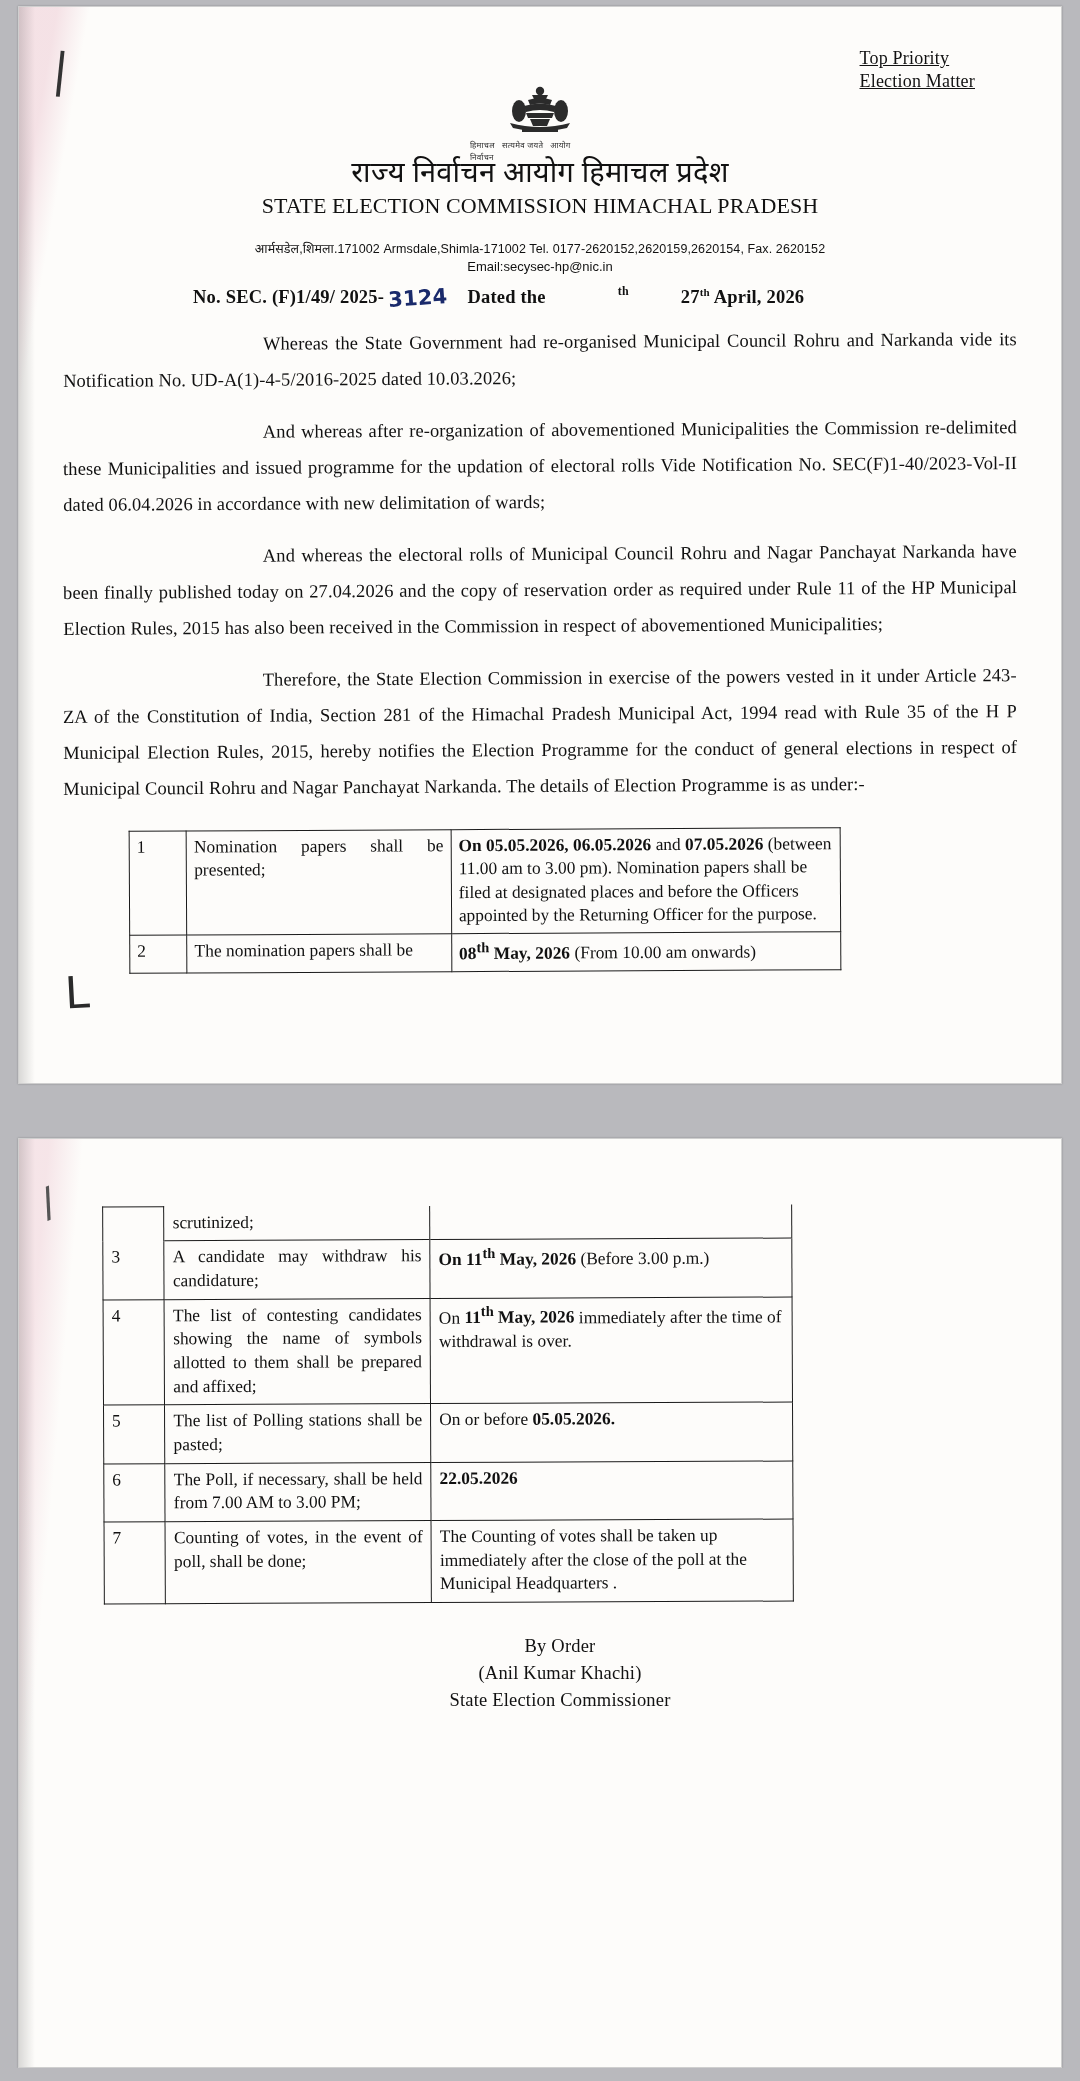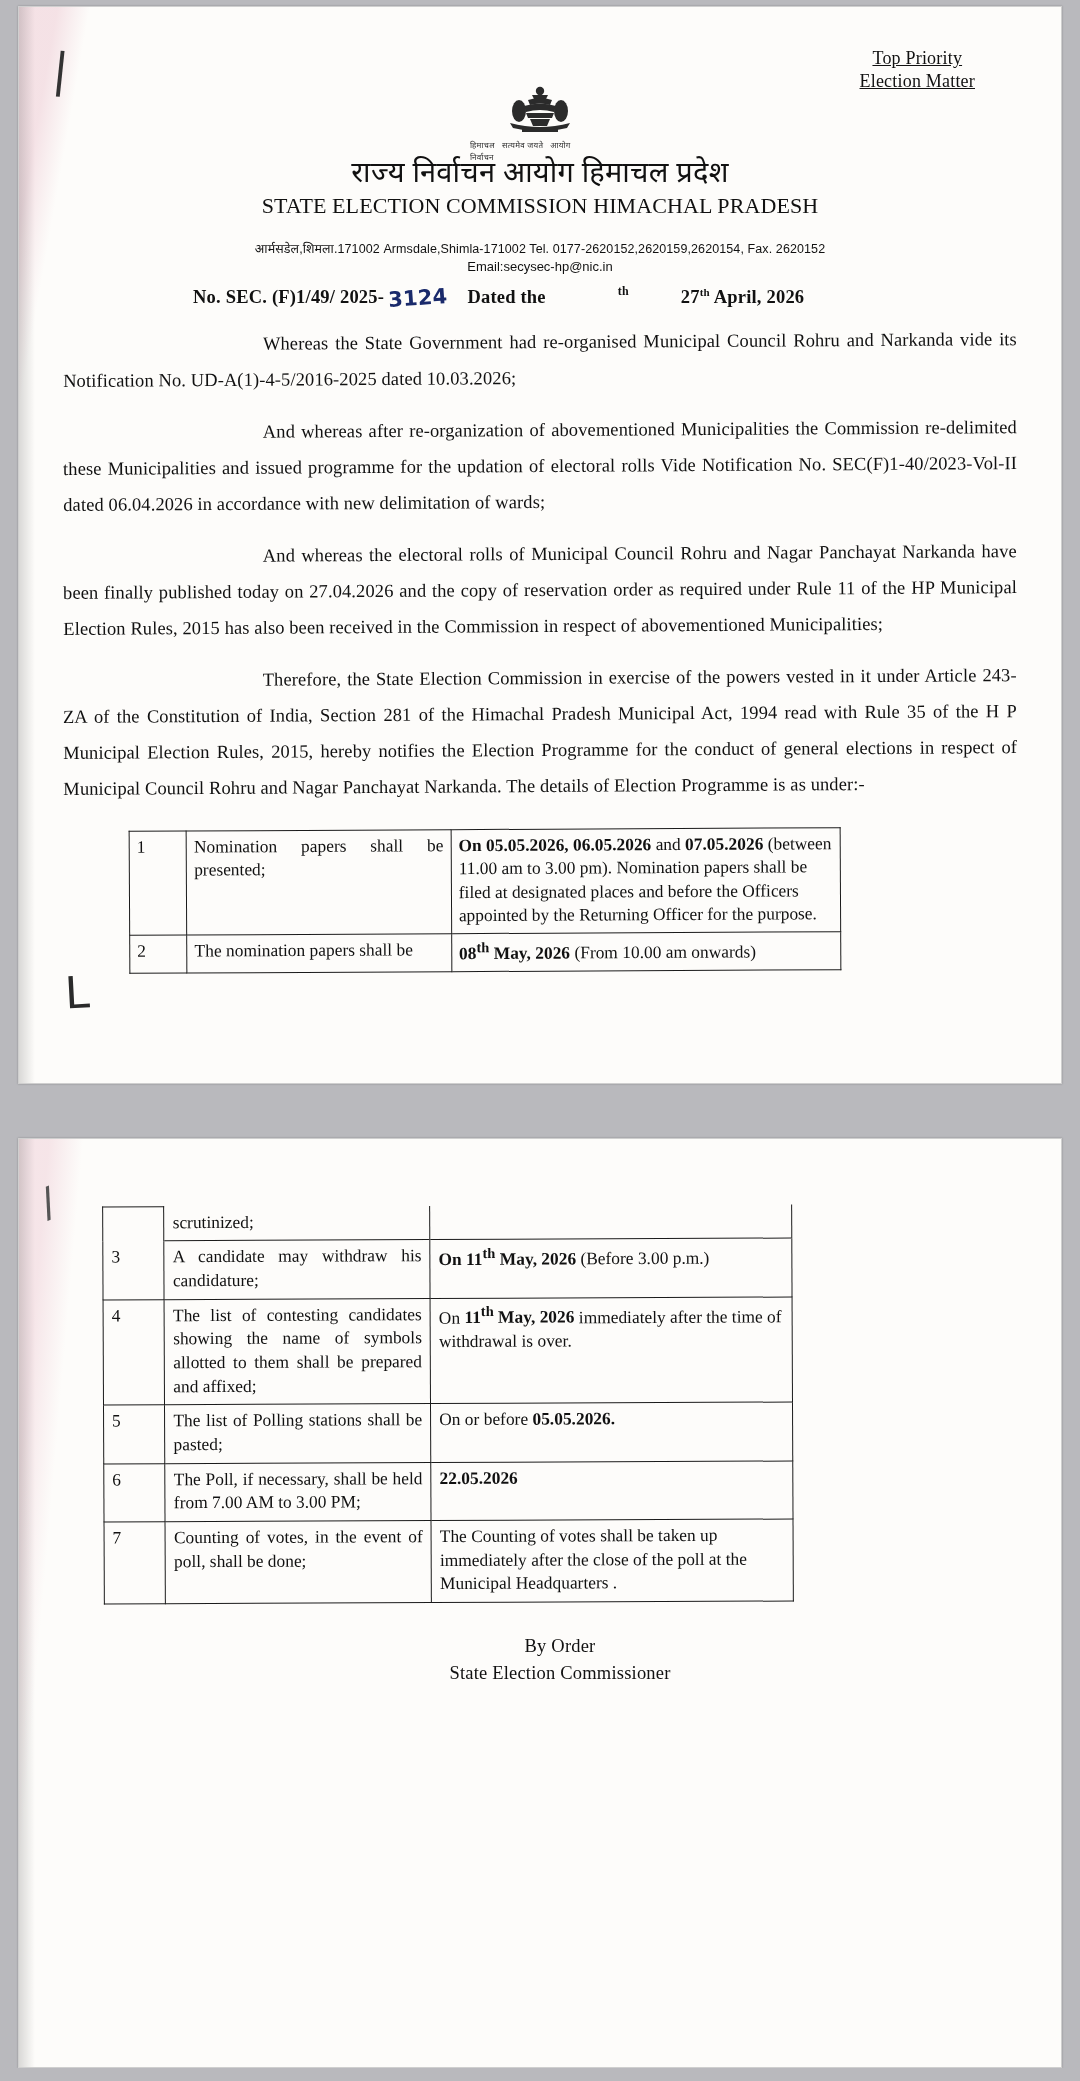--- a/index.html
+++ b/index.html
@@ -43,21 +43,21 @@
   .inner {
     position: relative;
     padding: 0 44px;
   }
 
   
   .priority {
     position: absolute;
     top: 40px;
     right: 86px;
-    text-align: center;
+    text-align: left;
     font-size: 18px;
     line-height: 1.28;
     letter-spacing: .2px;
   }
   .priority span { display: block; text-decoration: underline; }
 
   
   .emblem {
     position: absolute;
     left: 50%;
@@ -331,16 +331,17 @@
       <tr>
         <td class="num">7</td>
         <td class="desc">Counting of votes, in the event of poll, shall be done;</td>
         <td class="val">The Counting of votes shall be taken up immediately after the close of the poll at the Municipal Headquarters .</td>
       </tr>
     </tbody>
       </table>
 
     <div class="signoff">
       <div>By Order</div>
+      <div>(Anil Kumar Khachi)</div>
       <div>State Election Commissioner</div>
     </div>
   </div>
 </div>
 
 </body></html>

